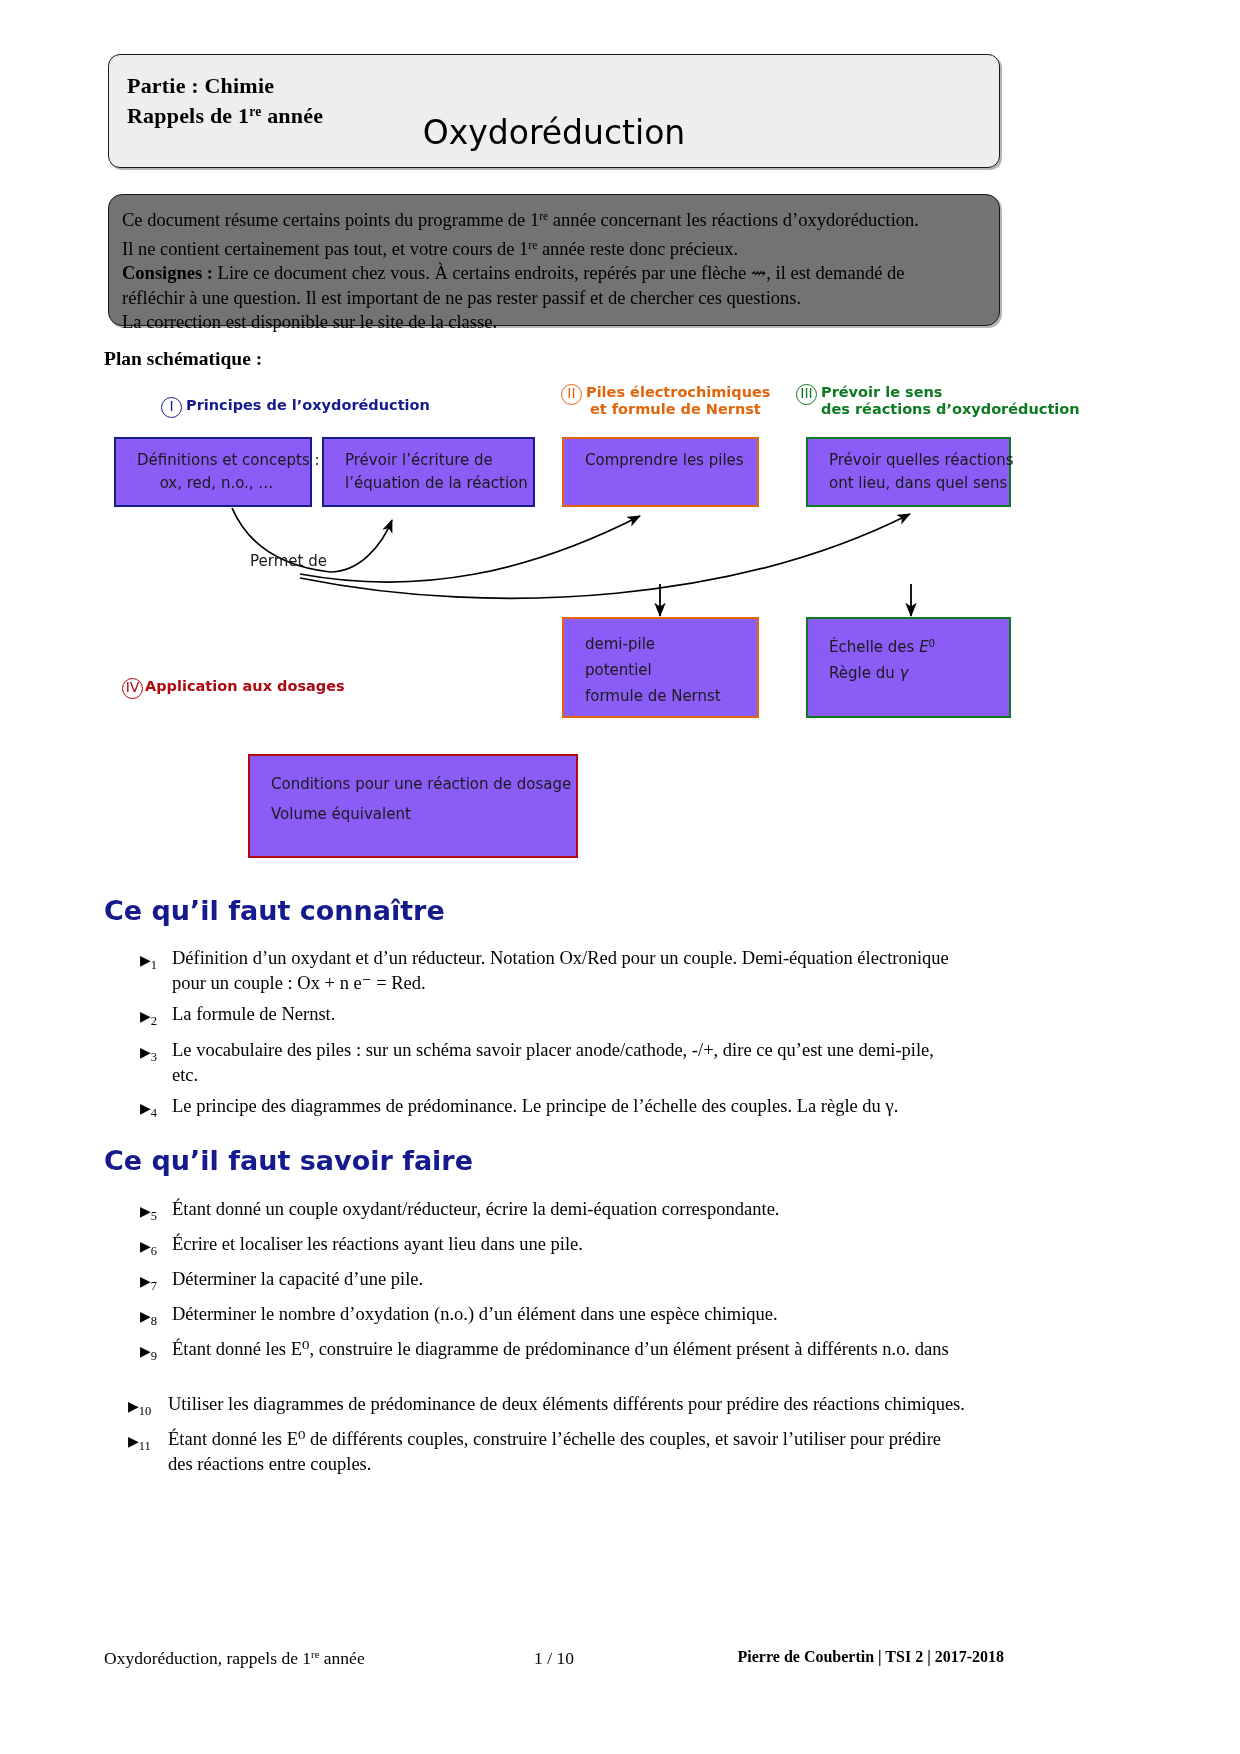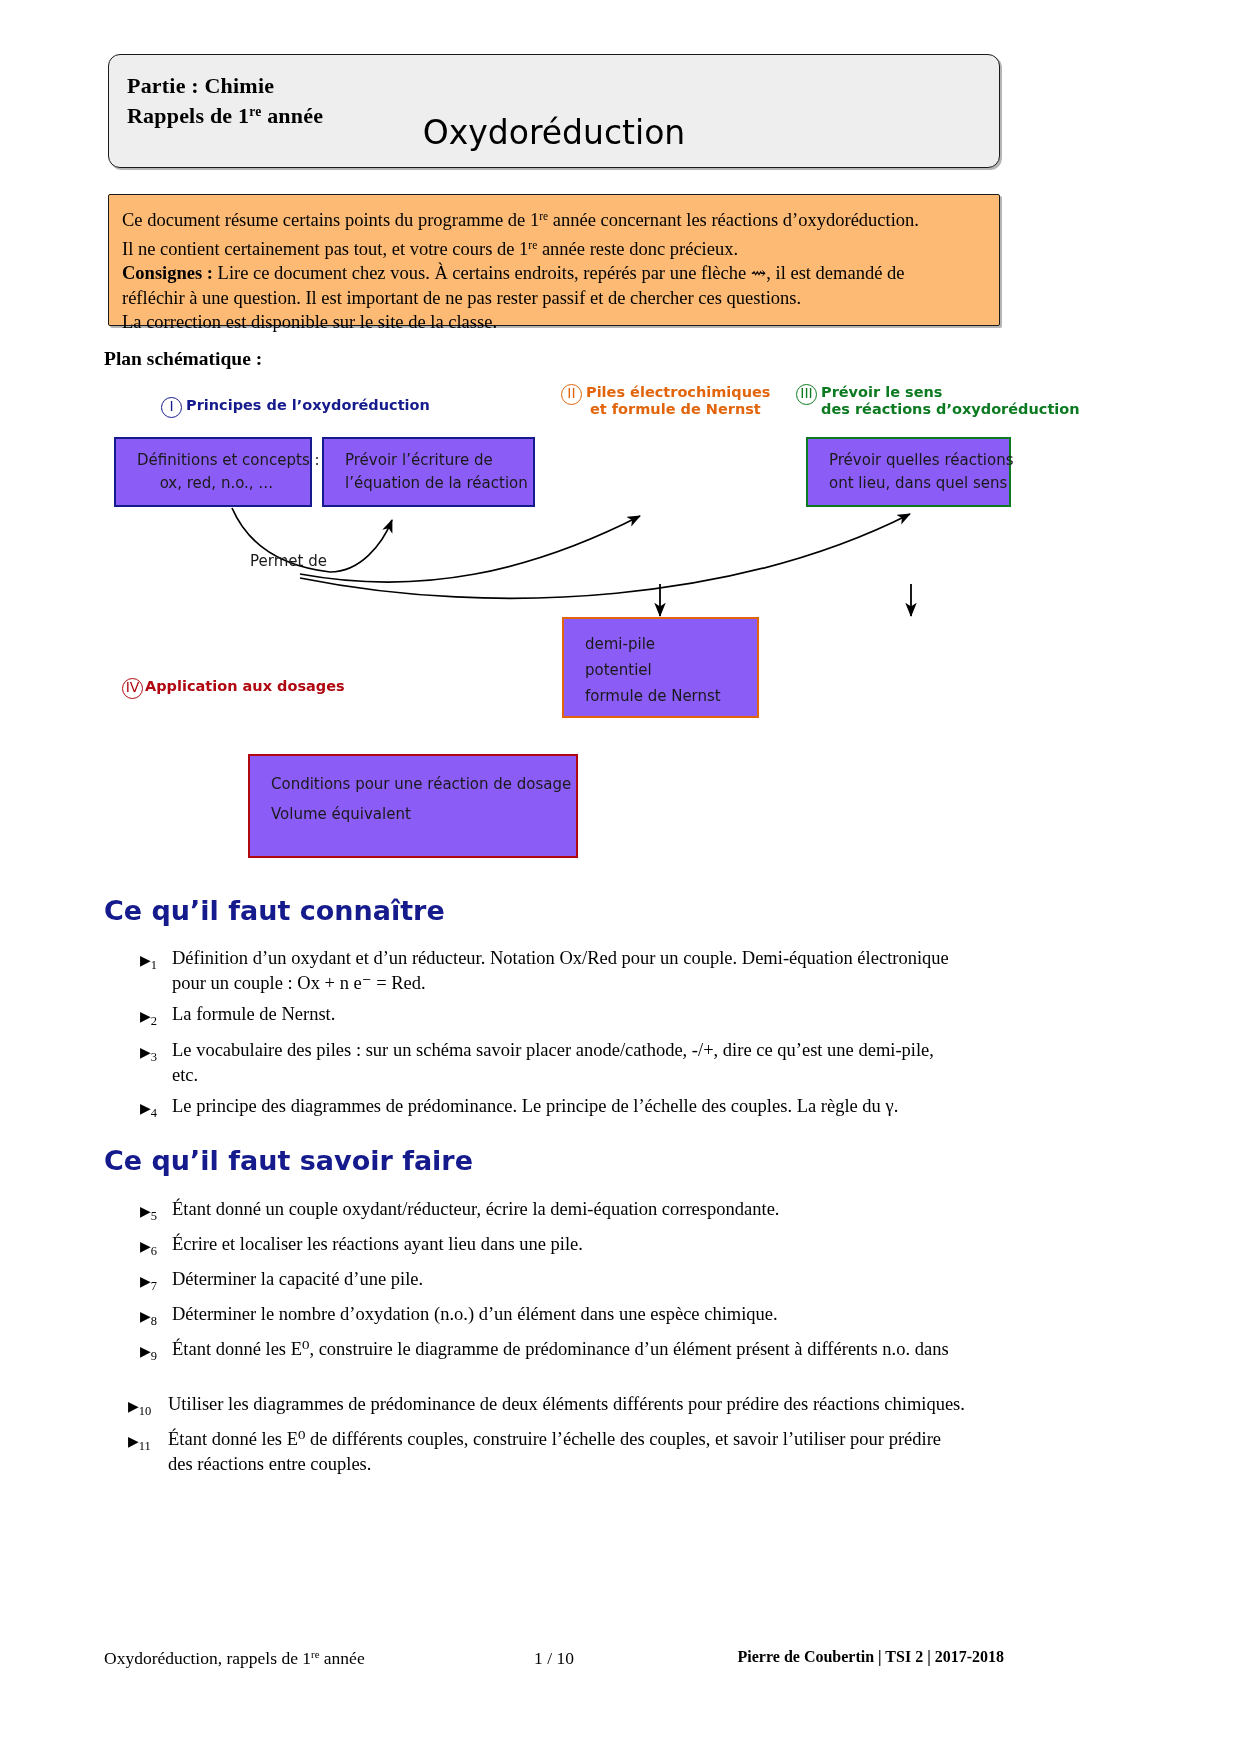--- a/index.html
+++ b/index.html
@@ -56,22 +56,22 @@
   sup.ord { font-size: 0.62em; vertical-align: 0.52em; }
 
   
   .intro-box {
     position: absolute;
     left: 108px;
     top: 194px;
     width: 890px;
     height: 130px;
     border: 1.4px solid #1a1a1a;
-    border-radius: 2px;
-    background: #fdba74;
+    border-radius: 14px;
+    background: #737373;
     box-shadow: 2px 2px 0 rgba(120,120,120,0.55);
   }
   .intro-box .txt {
     position: absolute;
     left: 13px;
     top: 9px;
     right: 10px;
     font-size: 18.5px;
     line-height: 24.6px;
   }
@@ -264,34 +264,41 @@
     <div class="dbox b-blue" style="left:114px; top:437px; width:198px; height:70px;">
       <span class="line">Définitions et concepts :</span>
       <span class="line" style="text-align:center;">ox, red, n.o., …</span>
     </div>
 
     <div class="dbox b-blue" style="left:322px; top:437px; width:213px; height:70px;">
       <span class="line">Prévoir l’écriture de</span>
       <span class="line">l’équation de la réaction</span>
     </div>
 
+    <div class="dbox b-orange center" style="left:562px; top:437px; width:197px; height:70px;">
+      <span class="line">Comprendre les piles</span>
+    </div>
 
     <div class="dbox b-green" style="left:806px; top:437px; width:205px; height:70px;">
       <span class="line">Prévoir quelles réactions</span>
       <span class="line">ont lieu, dans quel sens</span>
     </div>
 
     <div class="permet" style="left:250px; top:552px;">Permet de</div>
 
     <div class="dbox b-orange" style="left:562px; top:617px; width:197px; height:101px; padding-top:12px; line-height:26px;">
       <span class="line">demi-pile</span>
       <span class="line">potentiel</span>
       <span class="line">formule de Nernst</span>
     </div>
 
+    <div class="dbox b-green" style="left:806px; top:617px; width:205px; height:101px; padding-top:12px; line-height:26px;">
+      <span class="line"><span>Échelle des </span><i class="mathit">E</i><sup class="exp">0</sup></span>
+      <span class="line"><span>Règle du </span><i class="mathit">γ</i></span>
+    </div>
 
     <div class="dbox b-red" style="left:248px; top:754px; width:330px; height:104px; padding-top:13px; line-height:30px;">
       <span class="line">Conditions pour une réaction de dosage</span>
       <span class="line">Volume équivalent</span>
     </div>
 
   </div>
 
   <div class="h-sec" style="top:895px;">Ce qu’il faut connaître</div>
 

